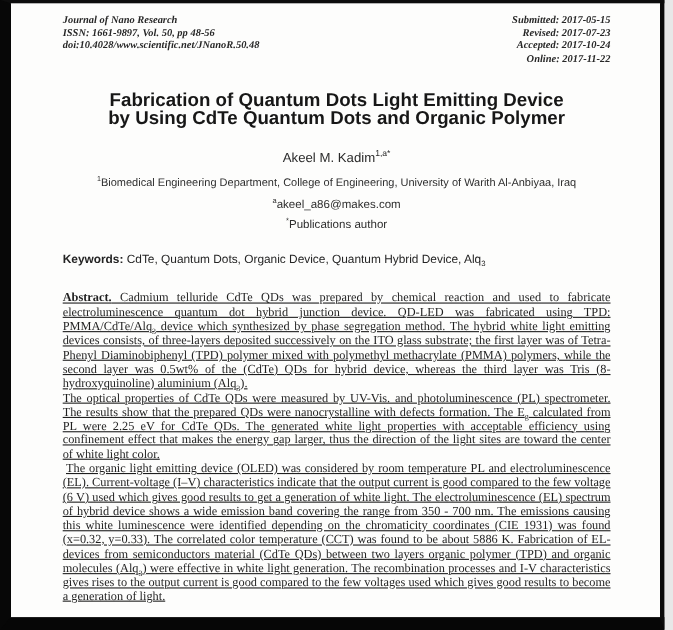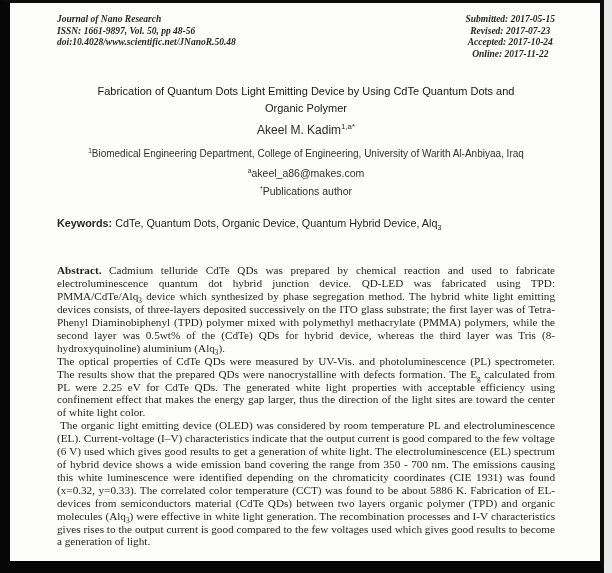--- a/index.html
+++ b/index.html
@@ -25,39 +25,39 @@
     padding:11px 45px 0 47px;
     color:#1c1c1c;
   }
   
   .hdr{display:flex;justify-content:space-between;align-items:flex-start;}
   .hdr .col{
     font-family:"Liberation Serif",serif;
     font-style:italic;font-weight:bold;
     font-size:9.5px;line-height:11.6px;color:#272727;
   }
-  .hdr .col.right{text-align:center;}
+  .hdr .col.right{text-align:right;}
   
   .title{
     margin:23px auto 0 auto;max-width:424px;
-    text-align:center;font-weight:normal;
-    font-size:11px;line-height:16.5px;color:#171717;
+    text-align:center;font-weight:bold;
+    font-size:17px;line-height:16.5px;color:#171717;
   }
-  .author{margin-top:7px;text-align:center;font-size:12px;color:#2a2a2a;}
+  .author{margin-top:20px;text-align:center;font-size:12px;color:#2a2a2a;}
   .affil{margin-top:11px;text-align:center;font-size:10px;color:#2e2e2e;}
   .email{margin-top:8px;text-align:center;font-size:10.5px;color:#2e2e2e;}
   .corr{margin-top:6px;text-align:center;font-size:10.5px;color:#2e2e2e;}
   
   .kw{margin-top:20px;font-size:10.8px;color:#242424;}
   
   .abs{
-    margin-top:35px;
+    margin-top:23px;
     font-family:"Liberation Serif",serif;
     font-size:11.2px;line-height:12.9px;
-    text-align:justify;color:#1f1f1f;
+    text-align:justify;color:#1f1f1f;text-decoration:underline;
   }
   .abs p{margin:0;}
   .abs p.sp{text-indent:3px;}
   sup{font-size:0.65em;line-height:0;vertical-align:super;}
   sub{font-size:0.65em;line-height:0;vertical-align:sub;}
   b{font-weight:bold;}
 </style>
 </head>
 <body>
 

